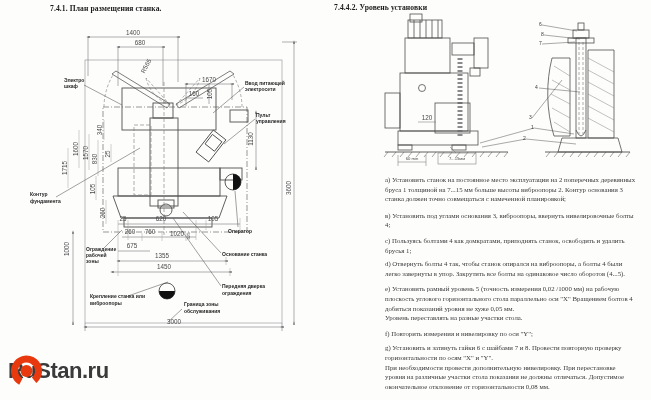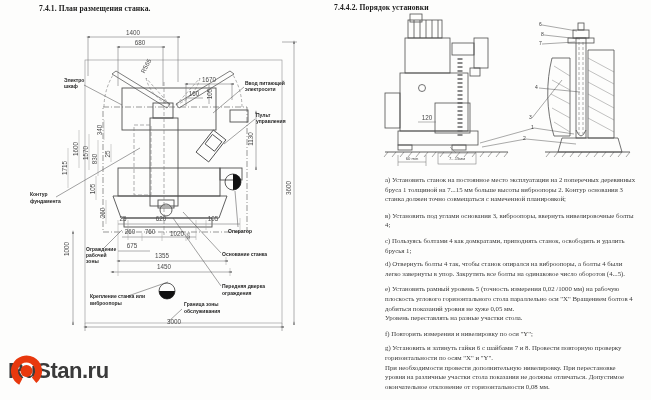--- a/index.html
+++ b/index.html
@@ -1,21 +1,21 @@
 <!DOCTYPE html>
 <html><head>
 <meta charset="utf-8">
 <style>
   html,body{margin:0;padding:0;}
   body{
     width:651px;height:400px;position:relative;background:#fdfdfc;
     font-family:"Liberation Serif", serif;overflow:hidden;color:#222;
   }
   .sec-title{position:absolute;font-weight:bold;font-size:7.6px;letter-spacing:.1px;color:#1a1a1a;}
-  #left-title{left:39px;top:4px;}
+  #left-title{left:50px;top:4px;}
   #right-title{left:334px;top:3px;}
   svg{position:absolute;}
   #plan-svg{left:0;top:20px;}
   #install-svg{left:330px;top:10px;}
   .instructions{
     position:absolute;left:385px;top:175px;width:252px;
     font-size:6.8px;line-height:9.6px;color:#3a3a3a;
   }
   .instructions p{margin:0 0 6px 0;white-space:pre-line;}
   .logo{position:absolute;left:8px;top:358px;display:flex;align-items:center;gap:5px;}
@@ -26,21 +26,21 @@
   text{font-family:"Liberation Sans",sans-serif;}
   .dim{font-size:6.3px;fill:#4a4a4a;}
   .dim-sm{font-size:4.2px;fill:#4a4a4a;}
   .lbl{font-size:5px;font-weight:bold;fill:#1f1f1f;}
   .co{font-size:5px;fill:#3a3a3a;}
 </style>
 </head>
 <body>
 
 <div class="sec-title" id="left-title">7.4.1. План размещения станка.</div>
-<div class="sec-title" id="right-title">7.4.4.2. Порядок установки</div>
+<div class="sec-title" id="right-title">7.4.4.2. Уровень установки</div>
 
 <svg id="plan-svg" width="330" height="338" viewBox="0 0 330 338">
   <defs>
     <marker id="arr" markerWidth="6" markerHeight="6" refX="3" refY="3" orient="auto">
       <path d="M0,3 L6,1.4 L6,4.6 Z" fill="#555"></path>
     </marker>
   </defs>
 
   <g stroke="#8f8f8f" stroke-width="0.6" fill="none">
     <rect x="85" y="40" width="197" height="263"></rect>

